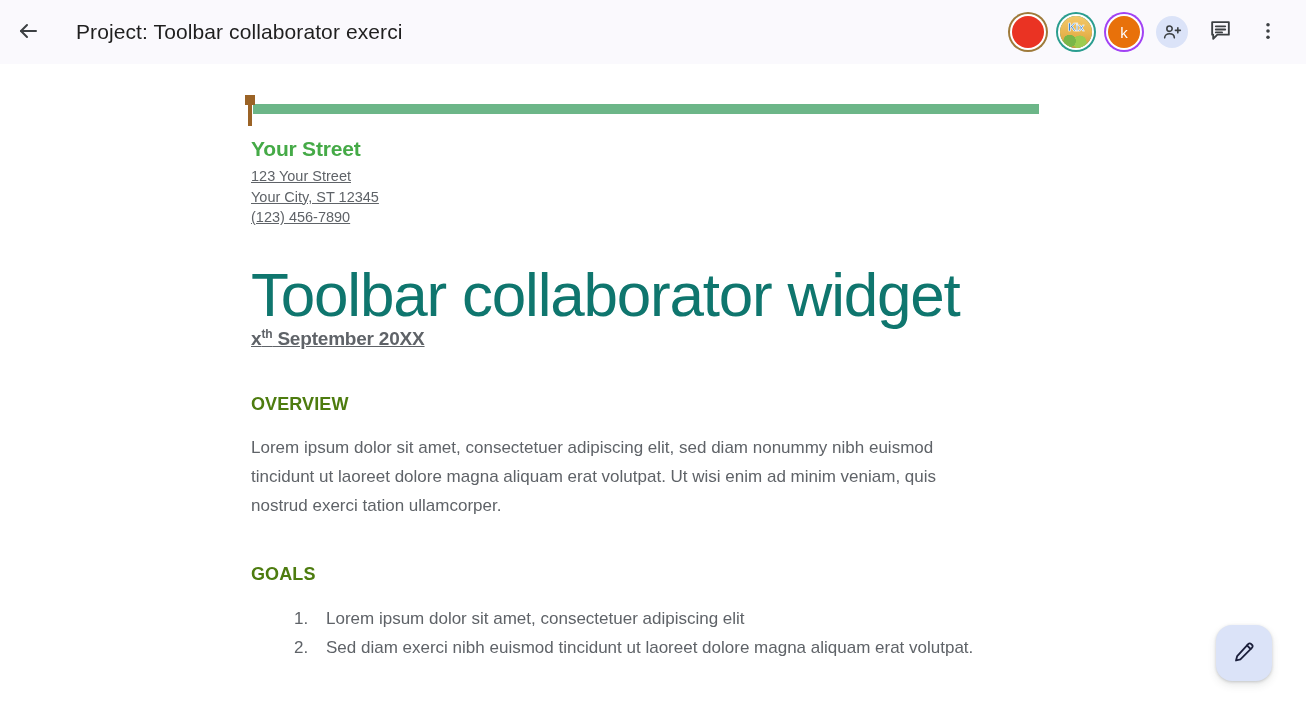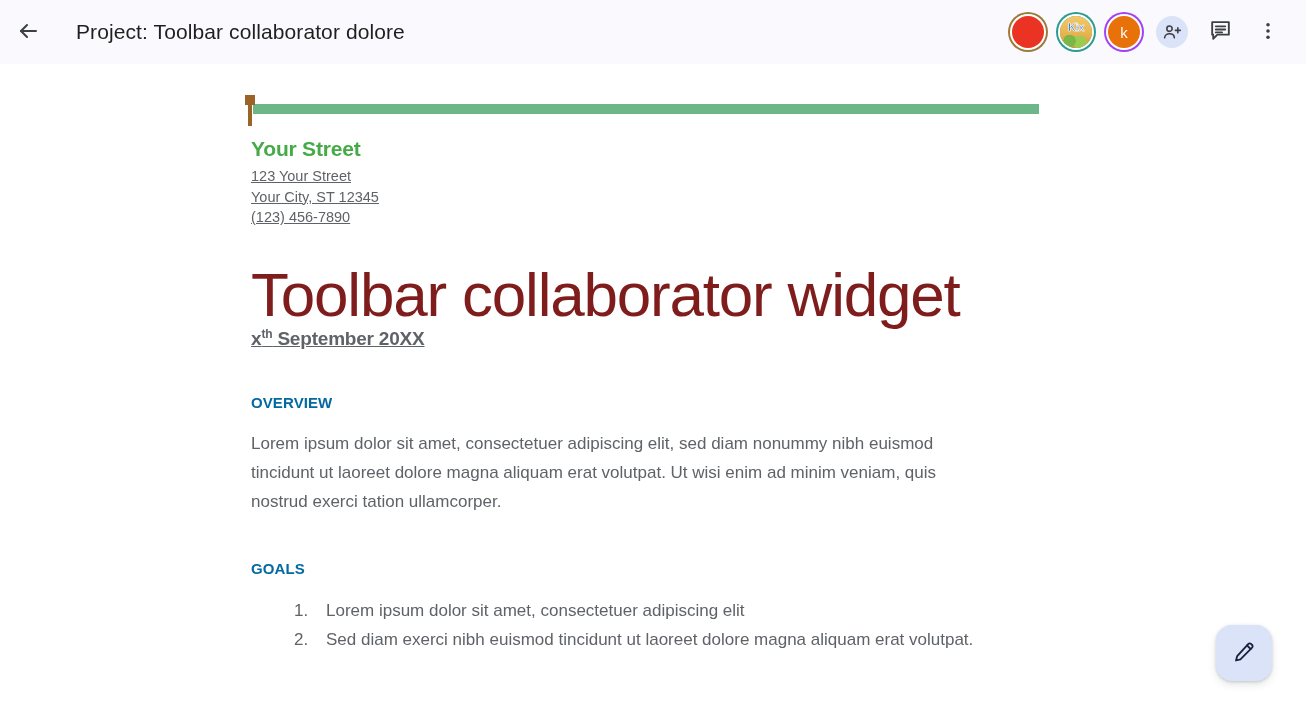--- a/index.html
+++ b/index.html
@@ -143,39 +143,39 @@
     font-size: 14.5px;
     line-height: 20.5px;
     color: #5f6368;
     text-decoration: underline;
   }
 
   .doc-title {
     margin-top: 34px;
     font-size: 62px;
     font-weight: 400;
-    color: #7f1d1d;
+    color: #0f766e;
     letter-spacing: -1.2px;
     line-height: 1.05;
     white-space: nowrap;
   }
   .doc-date {
     font-size: 19px;
     font-weight: bold;
     color: #5f6368;
     letter-spacing: -0.2px;
     text-decoration: underline;
   }
   .doc-date sup { font-size: 12px; vertical-align: super; }
 
   .section-head {
     margin-top: 44px;
-    font-size: 15px;
+    font-size: 18px;
     font-weight: bold;
-    color: #0369a1;
+    color: #4d7c0f;
     letter-spacing: 0.1px;
   }
   .body-text {
     margin-top: 18px;
     font-size: 17px;
     line-height: 29px;
     color: #5f6368;
     width: 740px;
   }
   ol.goals {
@@ -208,21 +208,21 @@
 
   <button class="back-btn">
     <span>
       <svg width="24" height="24" viewBox="0 0 24 24" fill="none" stroke="#3c4043" stroke-width="2" stroke-linecap="round" stroke-linejoin="round">
         <line x1="20" y1="12" x2="5" y2="12"></line>
         <polyline points="11,18 5,12 11,6"></polyline>
       </svg>
     </span>
   </button>
 
-  <div class="appbar-title">Project: Toolbar collaborator dolore</div>
+  <div class="appbar-title">Project: Toolbar collaborator exerci</div>
 
   <div class="appbar-right">
 
     <div class="avatar-wrap">
       <div class="avatar avatar-red ring"></div>
     </div>
 
     <div class="avatar-wrap">
       <div class="avatar avatar-img ring">
         <span class="kix-photo"></span>

